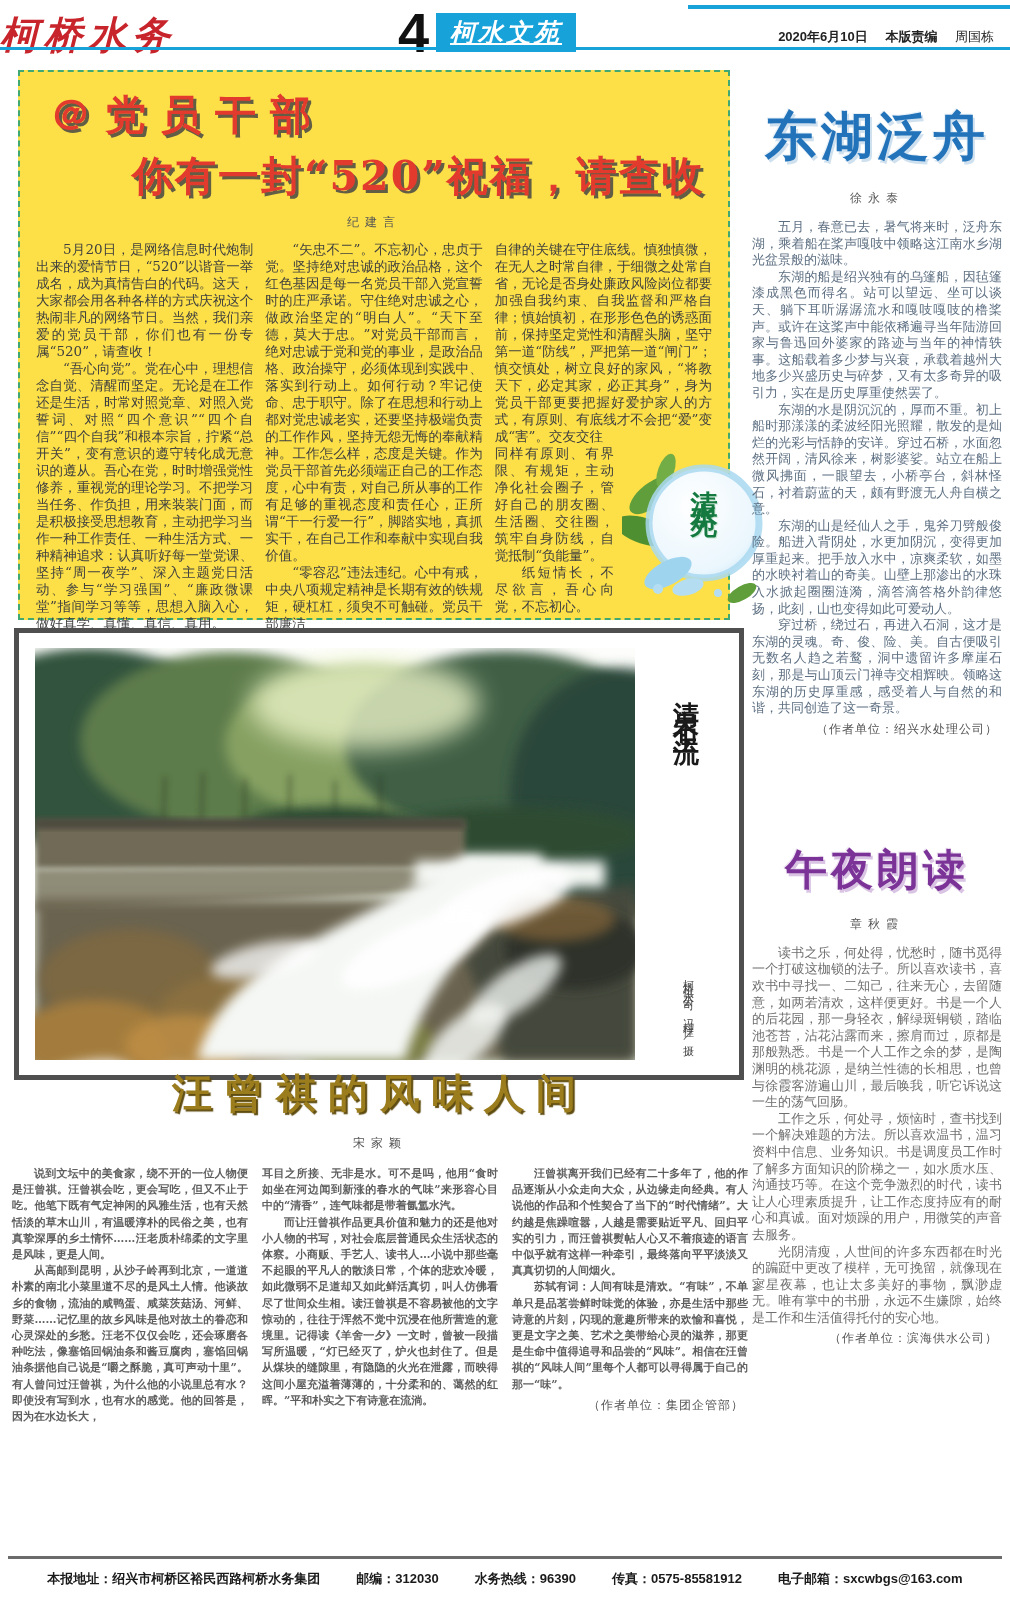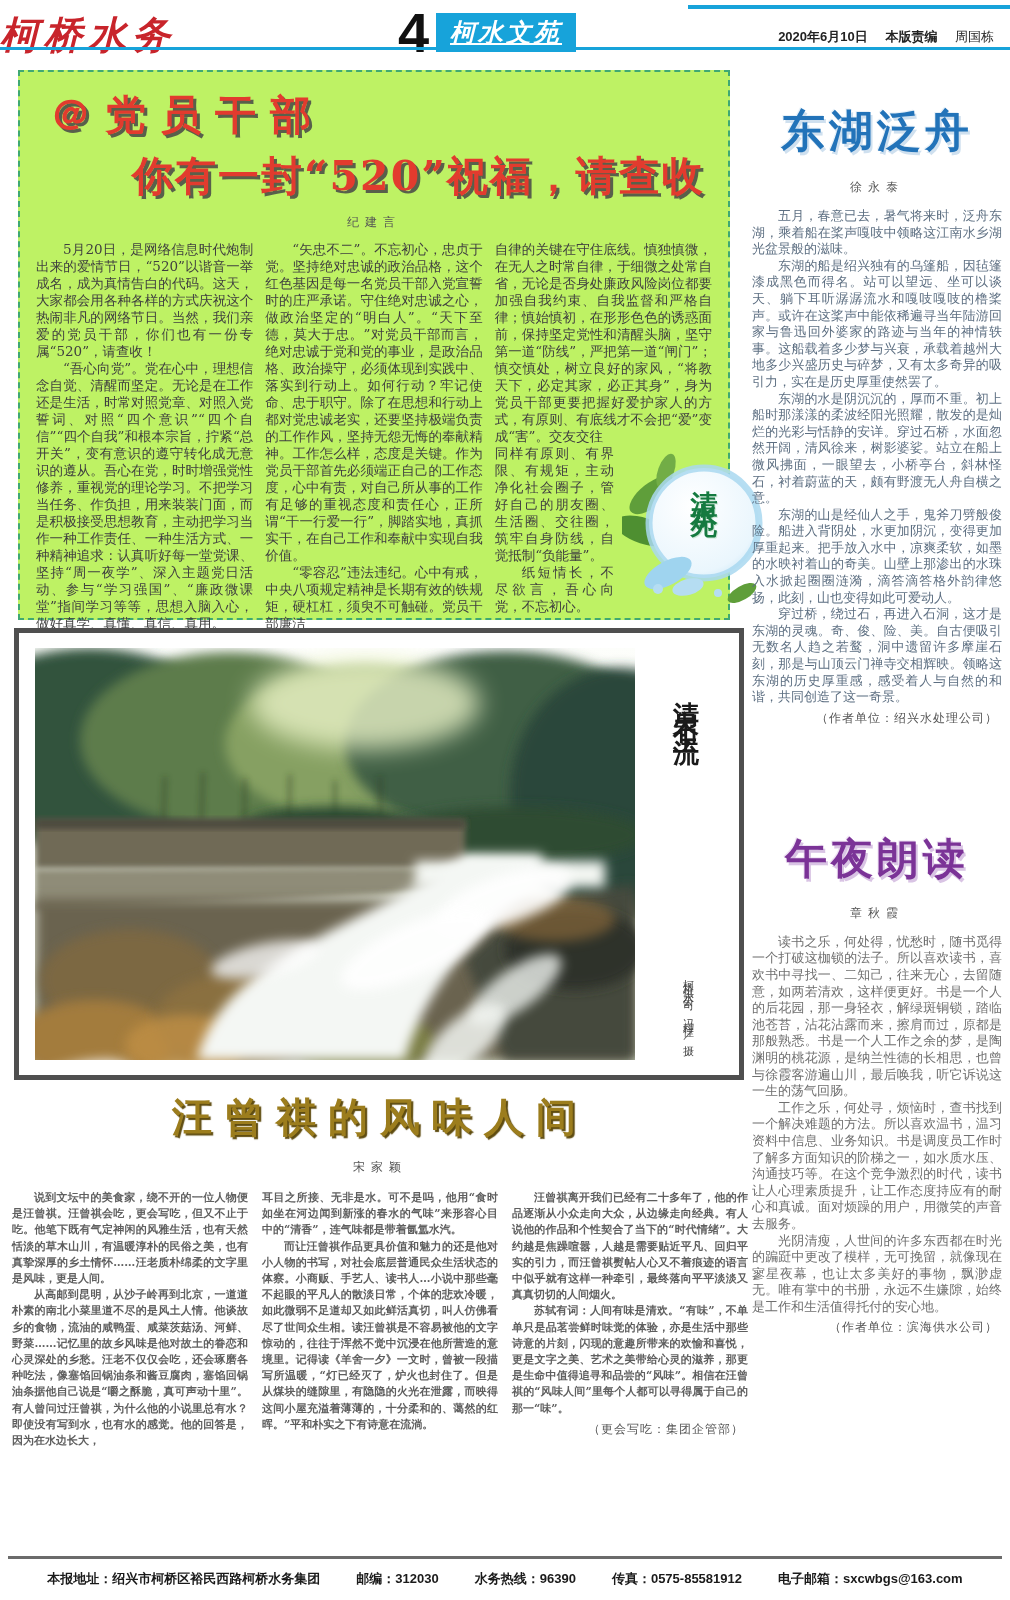--- a/index.html
+++ b/index.html
@@ -15,21 +15,21 @@
            font-size:25px;font-weight:bold;font-style:italic;padding:3px 14px;letter-spacing:3px;text-decoration:underline;}
   .topline-right{position:absolute;left:688px;top:5px;width:322px;height:4px;background:#17a3da;}
   .dateline{position:absolute;right:16px;top:28px;font-size:13px;font-weight:bold;color:#222;
             font-family:"Liberation Sans",sans-serif;}
   .dateline .sep{display:inline-block;width:14px;}
   .dateline .editor{font-weight:normal;}
   .headrule{position:absolute;left:0;top:47px;width:1010px;height:3px;background:#17a3da;}
 
   
   .box520{position:absolute;left:18px;top:70px;width:712px;height:550px;
-          border:2px dashed #3fa873;box-sizing:border-box;background:#bef264;}
+          border:2px dashed #3fa873;box-sizing:border-box;background:#fde047;}
   .t520-1{margin:16px 0 0 30px;font-size:41px;font-weight:900;color:#e23b2e;letter-spacing:14px;
           text-shadow:3px 3px 0 rgba(70,70,70,.85);}
   .t520-2{margin:6px 0 0 112px;font-size:41px;font-weight:900;color:#e23b2e;letter-spacing:2px;
           text-shadow:3px 3px 0 rgba(70,70,70,.85);}
   .author{ text-align:center;font-size:12px;color:#555;letter-spacing:6px;}
   .a520-author{margin-top:10px;}
   .cols520{display:flex;gap:12px;padding:10px 16px 0 16px;}
   .cols520 .col{flex:1;min-width:0;}
   .body-text p{margin:0;font-size:13.5px;line-height:17px;color:#3f3f3f;text-align:justify;}
   p.ind{text-indent:2em;}
@@ -37,40 +37,40 @@
 
   
   .qsy-badge{float:right;width:142px;height:160px;margin:2px -52px 0 8px;position:relative;}
   .qsy-badge svg{position:absolute;left:0;top:0;}
   .qsy-text{position:absolute;left:64px;top:22px;writing-mode:vertical-rl;font-size:27px;
             font-weight:bold;color:#157a40;letter-spacing:10px;text-shadow:1px 1px 0 #cfe9d8;}
 
   
   .rail{position:absolute;left:752px;top:86px;width:250px;}
   .rail-title{text-align:center;font-weight:900;letter-spacing:4px;}
-  .donghu-title{font-size:44px;color:#2273b9;text-shadow:2px 3px 0 #cfe0ef,-1px -1px 0 #e8f1f8;margin-top:16px;}
+  .donghu-title{font-size:52px;color:#2273b9;text-shadow:2px 3px 0 #cfe0ef,-1px -1px 0 #e8f1f8;margin-top:16px;}
   .wuye-title{font-size:42px;color:#7b3397;text-shadow:2px 3px 0 #d9c4e4,-1px -1px 0 #efe4f4;margin-top:104px;}
   .rail-author{margin:18px 0 12px 0;}
   .rail-body p{margin:0;font-size:13px;line-height:16.6px;text-align:justify;}
   .donghu-body p{color:#5d6f82;}
   .wuye-body p{color:#6f6f6f;}
   .credit{margin-top:4px;font-size:12px;color:#555;text-align:right;padding-right:4px;letter-spacing:1px;}
 
   
   .photo-block{position:absolute;left:14px;top:628px;width:730px;height:452px;box-sizing:border-box;
                border:5px solid #4f4f4f;background:#fff;display:flex;}
   .photo-art{margin:15px 0 15px 16px;width:600px;height:412px;flex:0 0 auto;}
   .photo-band{flex:1;position:relative;}
   .photo-title{position:absolute;left:50%;transform:translateX(-50%);top:48px;writing-mode:vertical-rl;
                font-size:26px;font-weight:900;color:#1a1a1a;letter-spacing:9px;}
   .photo-credit{position:absolute;left:50%;transform:translateX(-50%);bottom:34px;writing-mode:vertical-rl;
                font-size:11px;color:#444;letter-spacing:4px;}
 
   
-  .wang{position:absolute;left:12px;top:1090px;width:736px;}
+  .wang{position:absolute;left:12px;top:1066px;width:736px;}
   .wang-title{text-align:center;font-size:40px;font-weight:900;color:#9c7d1d;letter-spacing:12px;
               text-shadow:2px 2px 1px #5f4c10;}
   .wang-author{margin-top:14px;}
   .wang-cols{display:flex;gap:14px;margin-top:14px;}
   .wang-cols .col{flex:1;min-width:0;}
   .wang-cols p{margin:0;font-size:11px;line-height:16.2px;color:#5f5f5f;text-align:justify;font-weight:bold;}
 
   
   .footrule{position:absolute;left:8px;top:1556px;width:994px;height:3px;background:#6b6b6b;}
   .footer{position:absolute;left:0;top:1570px;width:1010px;display:flex;justify-content:center;gap:36px;
@@ -229,21 +229,21 @@
         <p class="ind">说到文坛中的美食家，绕不开的一位人物便是汪曾祺。汪曾祺会吃，更会写吃，但又不止于吃。他笔下既有气定神闲的风雅生活，也有天然恬淡的草木山川，有温暖淳朴的民俗之美，也有真挚深厚的乡土情怀……汪老质朴绵柔的文字里是风味，更是人间。</p>
         <p class="ind">从高邮到昆明，从沙子岭再到北京，一道道朴素的南北小菜里道不尽的是风土人情。他谈故乡的食物，流油的咸鸭蛋、咸菜茨菇汤、河鲜、野菜……记忆里的故乡风味是他对故土的眷恋和心灵深处的乡愁。汪老不仅仅会吃，还会琢磨各种吃法，像塞馅回锅油条和酱豆腐肉，塞馅回锅油条据他自己说是“嚼之酥脆，真可声动十里”。有人曾问过汪曾祺，为什么他的小说里总有水？即使没有写到水，也有水的感觉。他的回答是，因为在水边长大，</p>
       </div>
       <div class="col">
         <p class="noind">耳目之所接、无非是水。可不是吗，他用“食时如坐在河边闻到新涨的春水的气味”来形容心目中的“清香”，连气味都是带着氤氲水汽。</p>
         <p class="ind">而让汪曾祺作品更具价值和魅力的还是他对小人物的书写，对社会底层普通民众生活状态的体察。小商贩、手艺人、读书人…小说中那些毫不起眼的平凡人的散淡日常，个体的悲欢冷暖，如此微弱不足道却又如此鲜活真切，叫人仿佛看尽了世间众生相。读汪曾祺是不容易被他的文字惊动的，往往于浑然不觉中沉浸在他所营造的意境里。记得读《羊舍一夕》一文时，曾被一段描写所温暖，“灯已经灭了，炉火也封住了。但是从煤块的缝隙里，有隐隐的火光在泄露，而映得这间小屋充溢着薄薄的，十分柔和的、蔼然的红晖。”平和朴实之下有诗意在流淌。</p>
       </div>
       <div class="col">
         <p class="ind">汪曾祺离开我们已经有二十多年了，他的作品逐渐从小众走向大众，从边缘走向经典。有人说他的作品和个性契合了当下的“时代情绪”。大约越是焦躁喧嚣，人越是需要贴近平凡、回归平实的引力，而汪曾祺熨帖人心又不着痕迹的语言中似乎就有这样一种牵引，最终落向平平淡淡又真真切切的人间烟火。</p>
         <p class="ind">苏轼有词：人间有味是清欢。“有味”，不单单只是品茗尝鲜时味觉的体验，亦是生活中那些诗意的片刻，闪现的意趣所带来的欢愉和喜悦，更是文字之美、艺术之美带给心灵的滋养，那更是生命中值得追寻和品尝的“风味”。相信在汪曾祺的“风味人间”里每个人都可以寻得属于自己的那一“味”。</p>
-        <div class="credit">（更会写吃：集团企管部）</div>
+        <div class="credit">（作者单位：集团企管部）</div>
       </div>
     </div>
   </div>
 
   <div class="footrule"></div>
   <div class="footer">
     <span>本报地址：绍兴市柯桥区裕民西路柯桥水务集团</span>
     <span><span>邮编：</span><span>312030</span></span>
     <span><span>水务热线：</span><span>96390</span></span>
     <span><span>传真：</span><span>0575-85581912</span></span>

